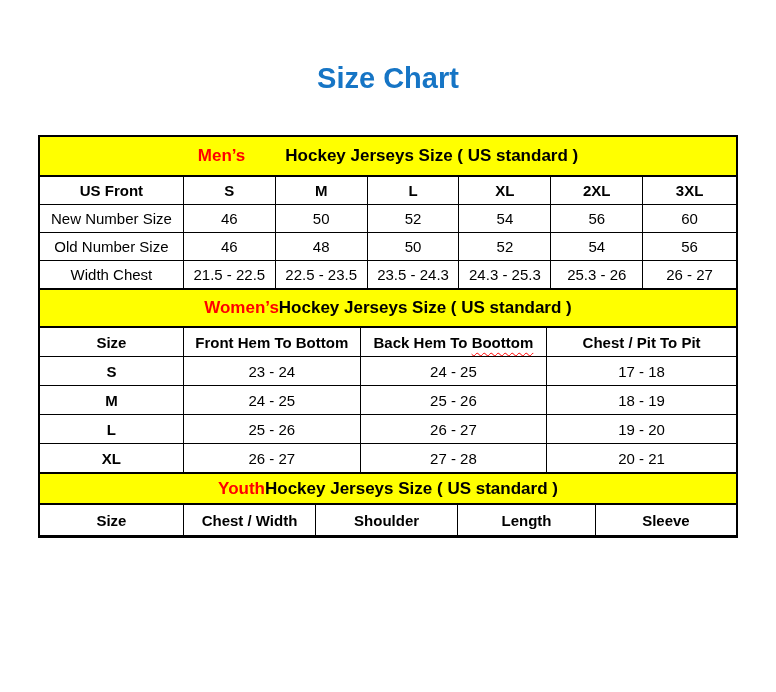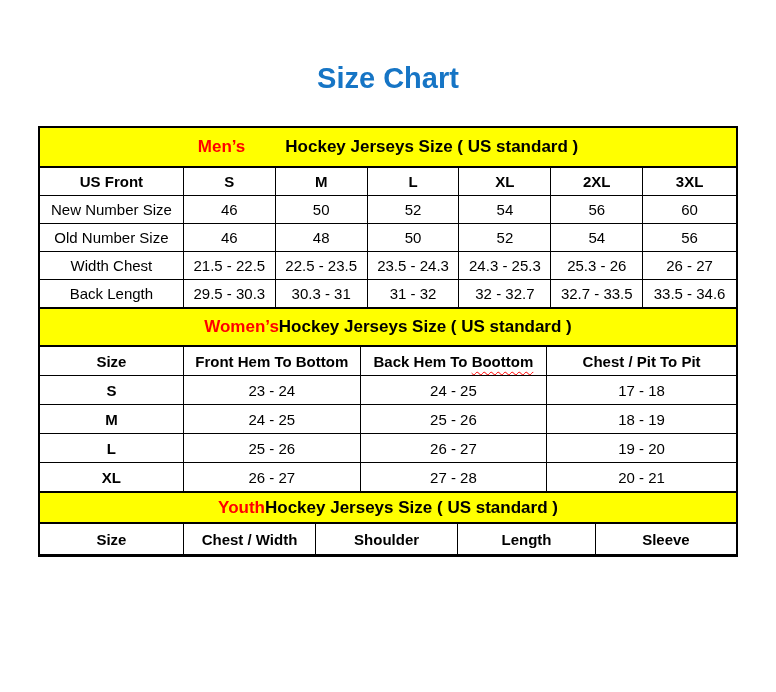--- a/index.html
+++ b/index.html
@@ -2,21 +2,21 @@
 <html><head>
 <meta charset="utf-8">
 <style>
   html, body { margin: 0; padding: 0; background: #fff; }
   .page {
     width: 776px; height: 692px; background: #fff; overflow: hidden;
     font-family: "Liberation Sans", sans-serif; color: #000;
     box-sizing: border-box;
   }
   .title {
-    margin: 0; padding-top: 56px; padding-bottom: 26px;
+    margin: 0; padding-top: 56px; padding-bottom: 35px;
     text-align: center; font-size: 29px; line-height: 44px;
     font-weight: bold; color: #1675C5;
   }
   .chart-wrap {
     margin: 0 38px; border: 2px solid #000; background: #fff;
   }
   .band {
     display: flex; align-items: center; justify-content: center;
     background: #FFFF00; font-weight: bold; font-size: 17px;
     border-bottom: 2px solid #000; white-space: pre;
@@ -91,29 +91,20 @@
             </tr>
             <tr>
               <td class="" style="height: 27px;">Width Chest</td>
               <td style="height: 27px;">21.5 - 22.5</td>
               <td style="height: 27px;">22.5 - 23.5</td>
               <td style="height: 27px;">23.5 - 24.3</td>
               <td style="height: 27px;">24.3 - 25.3</td>
               <td style="height: 27px;">25.3 - 26</td>
               <td style="height: 27px;">26 - 27</td>
             </tr>
-            <tr>
-              <td class="" style="height: 27px;">Back Length</td>
-              <td style="height: 27px;">29.5 - 30.3</td>
-              <td style="height: 27px;">30.3 - 31</td>
-              <td style="height: 27px;">31 - 32</td>
-              <td style="height: 27px;">32 - 32.7</td>
-              <td style="height: 27px;">32.7 - 33.5</td>
-              <td style="height: 27px;">33.5 - 34.6</td>
-            </tr>
           </tbody>
         </table>
       </div>
       <div class="section">
         <div class="band" style="height: 36px;"><span class="hl">Women’s</span> <span>Hockey Jerseys Size ( US standard )</span></div>
         <table class="sec-table">
           <colgroup>
             <col style="width: 20.6%;">
             <col style="width: 25.4%;">
             <col style="width: 26.8%;">

